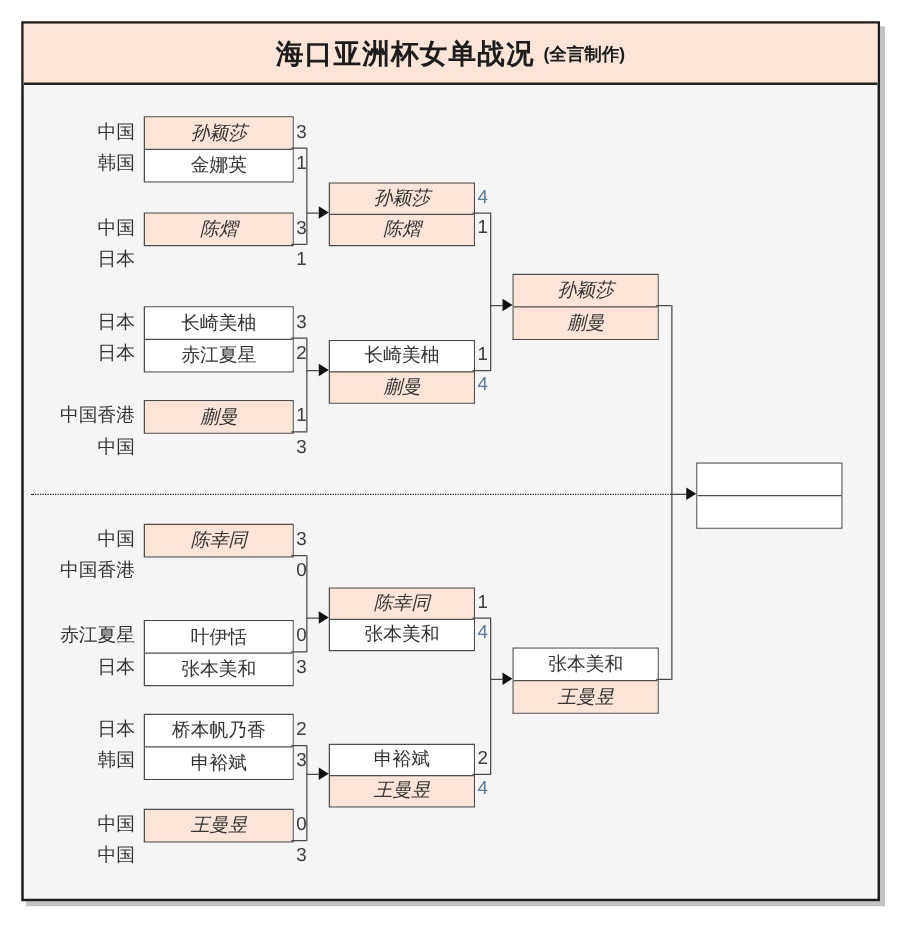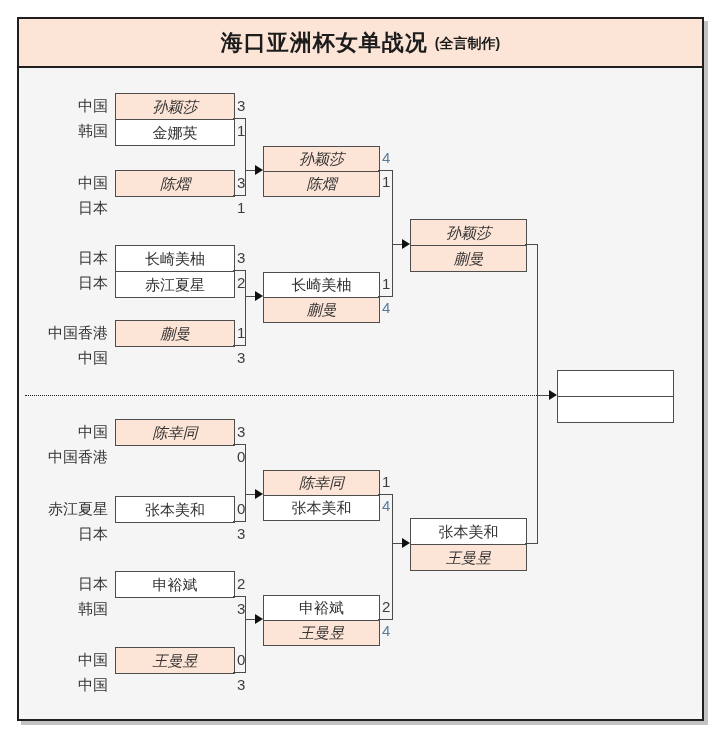--- a/index.html
+++ b/index.html
@@ -82,23 +82,25 @@
     <div class="row">长崎美柚</div>
     <div class="row">赤江夏星</div>
   </div>
   <div class="pbox" style="top:320px">
     <div class="row hl">蒯曼</div>
   </div>
   <div class="pbox" style="top:419px">
     <div class="row hl">陈幸同</div>
   </div>
   <div class="pbox" style="top:496px">
+    <div class="row">叶伊恬</div>
     <div class="row">张本美和</div>
   </div>
   <div class="pbox" style="top:571px">
+    <div class="row">桥本帆乃香</div>
     <div class="row">申裕斌</div>
   </div>
   <div class="pbox" style="top:647px">
     <div class="row hl">王曼昱</div>
   </div>
 
   <div class="score s1" style="top:93px">3</div>
   <div class="score s1" style="top:118px">1</div>
   <div class="score s1" style="top:170px">3</div>
   <div class="score s1" style="top:195px">1</div>

